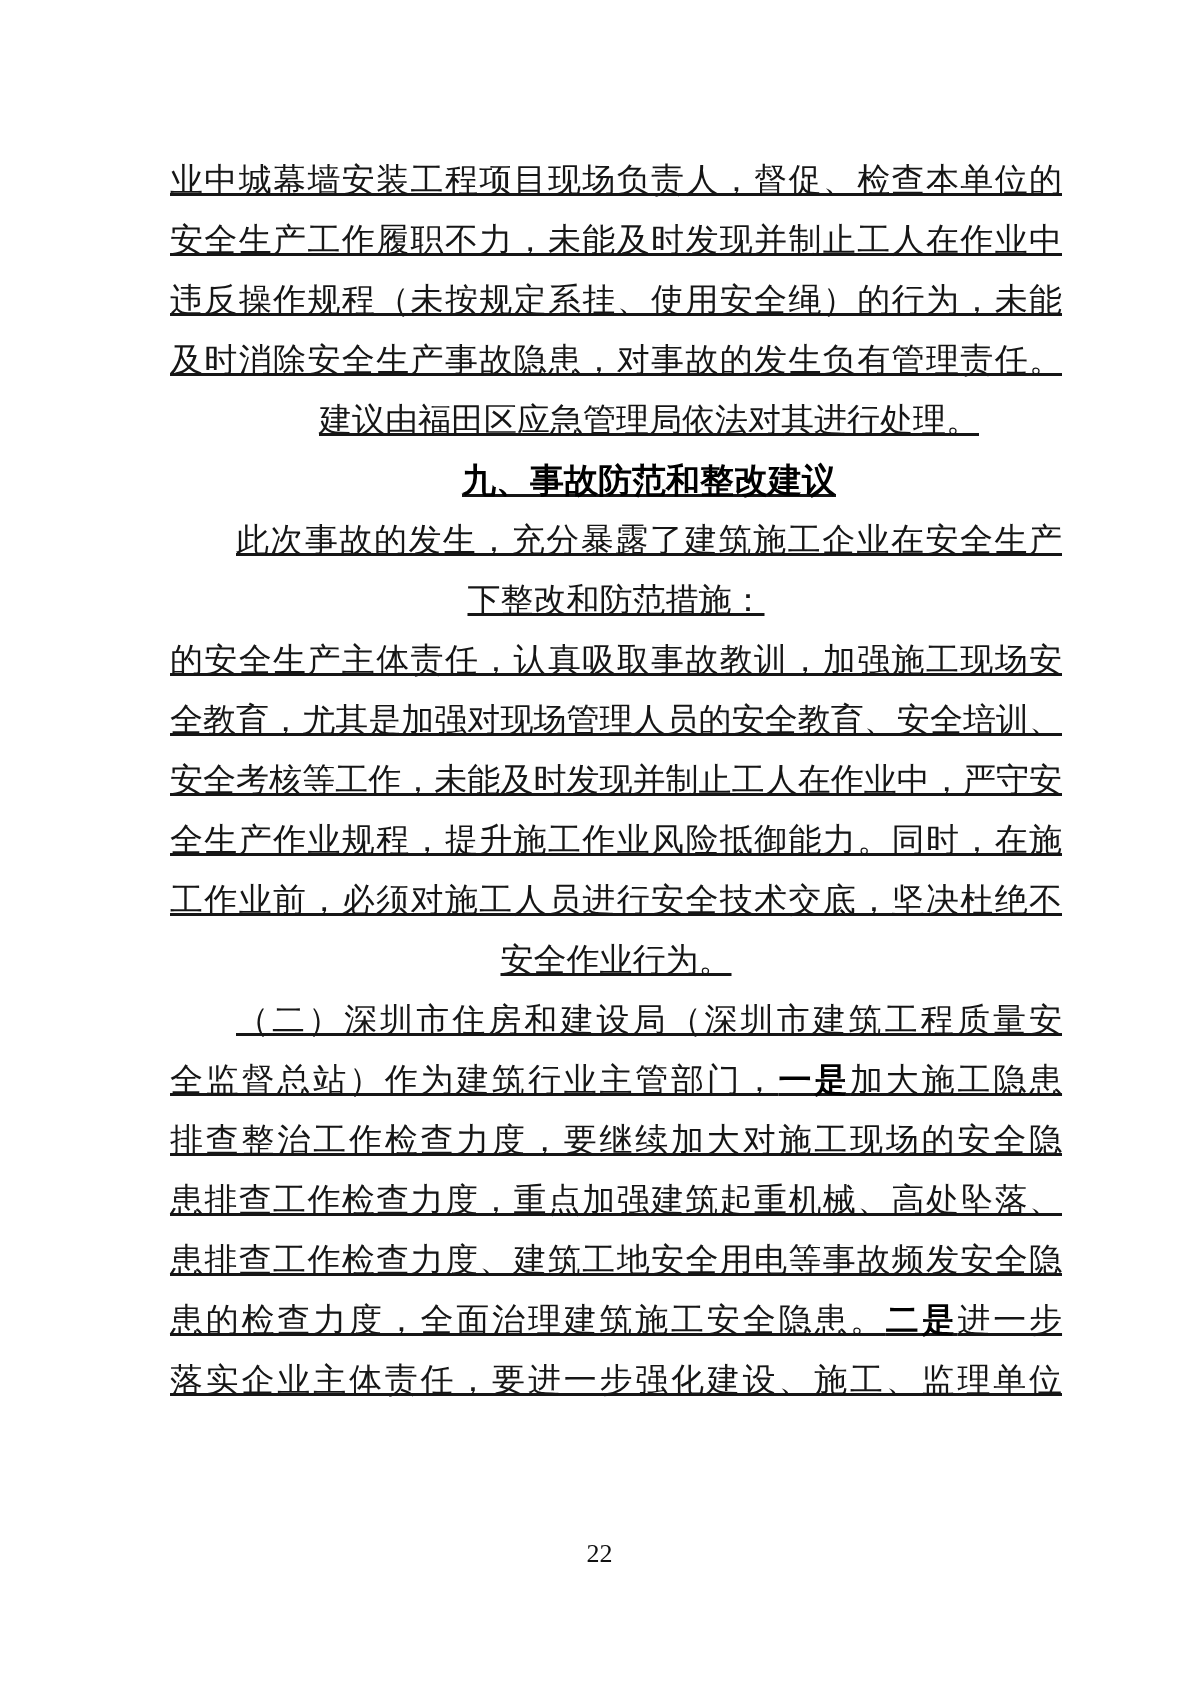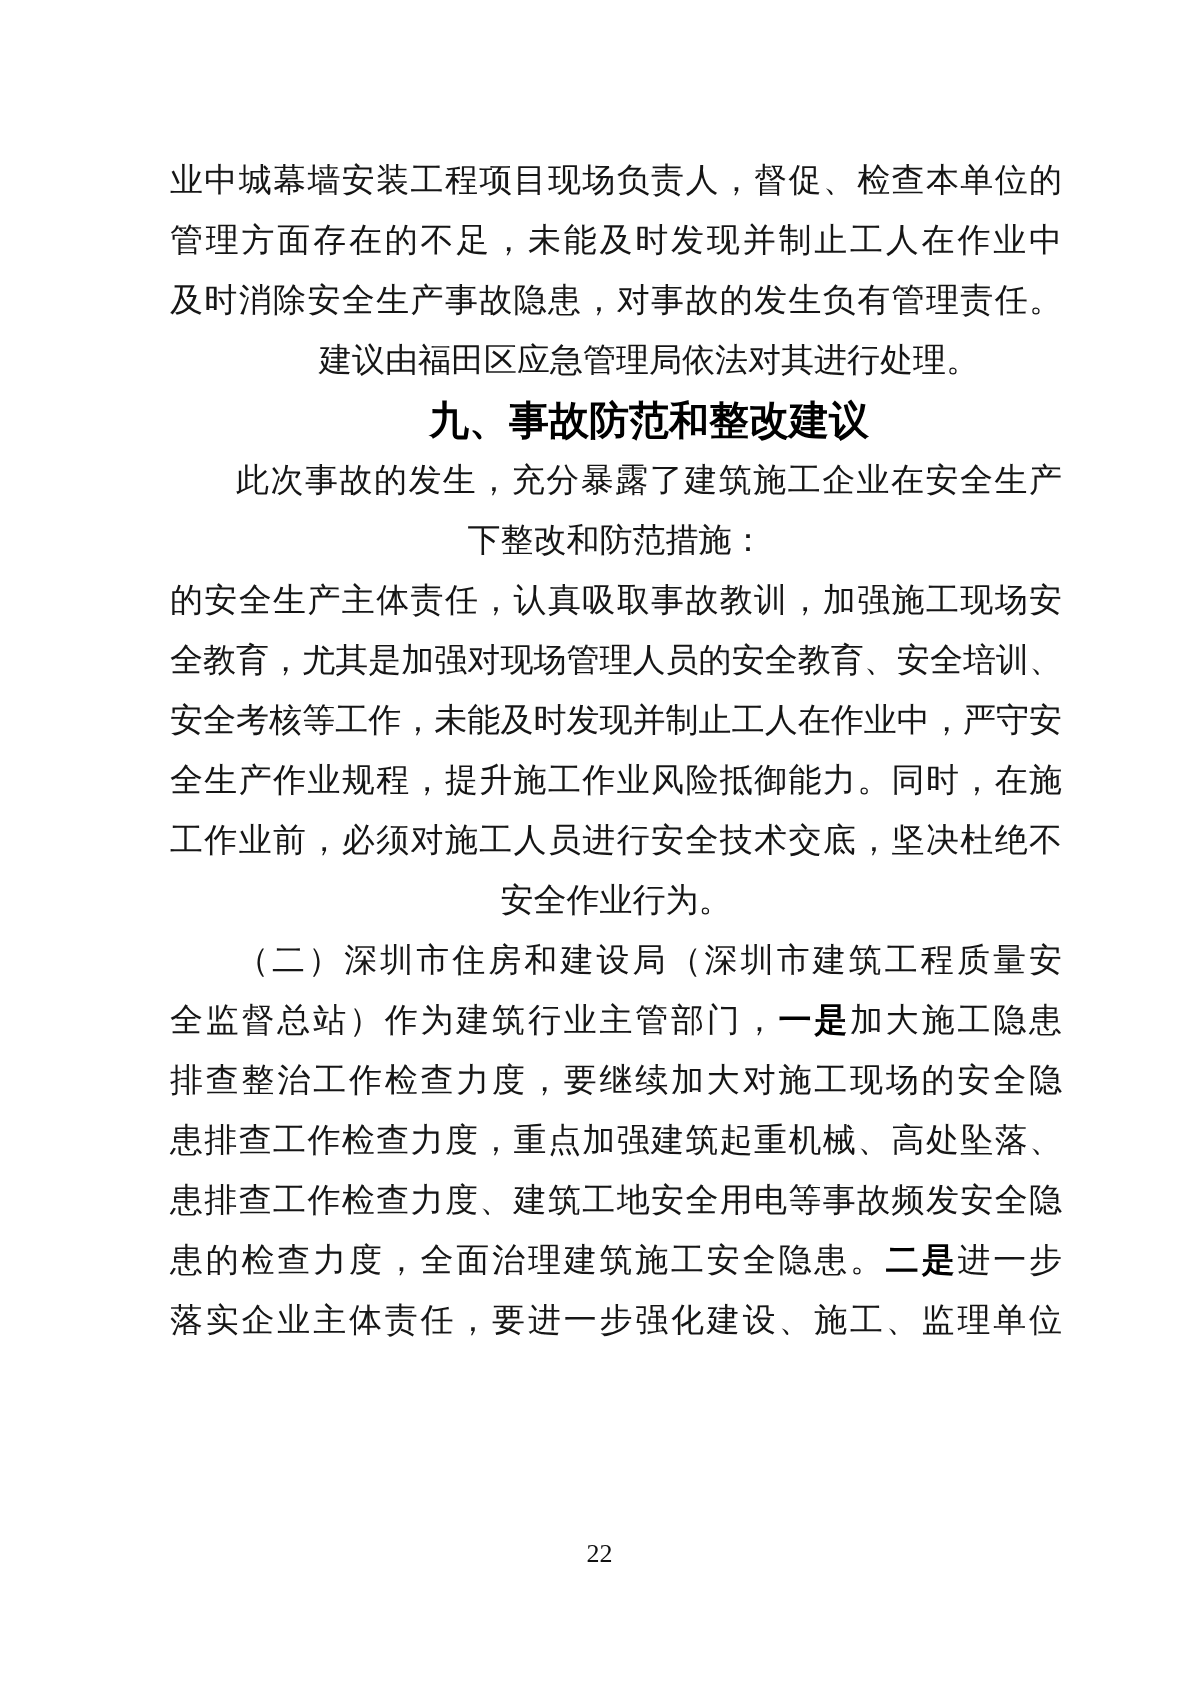--- a/index.html
+++ b/index.html
@@ -3,49 +3,50 @@
 <meta charset="utf-8">
 <style>
   html,body{margin:0;padding:0;}
   body{
     width:1199px;height:1696px;
     background:#ffffff;color:#161616;
     font-family:"Liberation Serif","DejaVu Serif",serif;
     position:relative;overflow:hidden;
   }
   .content{
-    position:absolute;left:170px;top:150px;width:892px;
+    position:absolute;left:170px;top:150px;width:892px;text-decoration:underline;
   }
   .line{
     height:60px;line-height:60px;font-size:33px;
     white-space:nowrap;letter-spacing:0;text-align:center;
   }
   .line.justify{
     white-space:normal;
     text-align:justify;
     text-align-last:justify;
     text-justify:inter-character;
   }
   .line.indent{padding-left:66px;}
   .line.heading{
     font-family:"Liberation Sans","DejaVu Sans",sans-serif;
-    font-weight:700;font-size:40px;color:#000;
+    font-weight:700;font-size:34px;color:#000;
   }
   .bold{font-weight:700;color:#000;}
   .page-number{
     position:absolute;top:1538px;left:0;width:100%;
     text-align:center;font-size:26px;line-height:32px;color:#111;
   }
 </style>
 </head>
 <body>
 
 <div class="content">
     <div class="line justify"><span>业中城幕墙安装工程项目现场负责人，督促、检查本单位的</span></div>
-    <div class="line justify"><span>管理方面存在的不足，未能及时发现并制止工人在作业中</span></div>
+    <div class="line justify"><span>安全生产工作履职不力，未能及时发现并制止工人在作业中</span></div>
+    <div class="line justify"><span>违反操作规程（未按规定系挂、使用安全绳）的行为，未能</span></div>
     <div class="line justify"><span>及时消除安全生产事故隐患，对事故的发生负有管理责任。</span></div>
     <div class="line indent"><span>建议由福田区应急管理局依法对其进行处理。</span></div>
     <div class="line heading indent"><span class="bold">九、事故防范和整改建议</span></div>
     <div class="line indent justify"><span>此次事故的发生，充分暴露了建筑施工企业在安全生产</span></div>
     <div class="line"><span>下整改和防范措施：</span></div>
     <div class="line justify"><span>的安全生产主体责任，认真吸取事故教训，加强施工现场安</span></div>
     <div class="line justify"><span>全教育，尤其是加强对现场管理人员的安全教育、安全培训、</span></div>
     <div class="line justify"><span>安全考核等工作，未能及时发现并制止工人在作业中，严守安</span></div>
     <div class="line justify"><span>全生产作业规程，提升施工作业风险抵御能力。同时，在施</span></div>
     <div class="line justify"><span>工作业前，必须对施工人员进行安全技术交底，坚决杜绝不</span></div>

